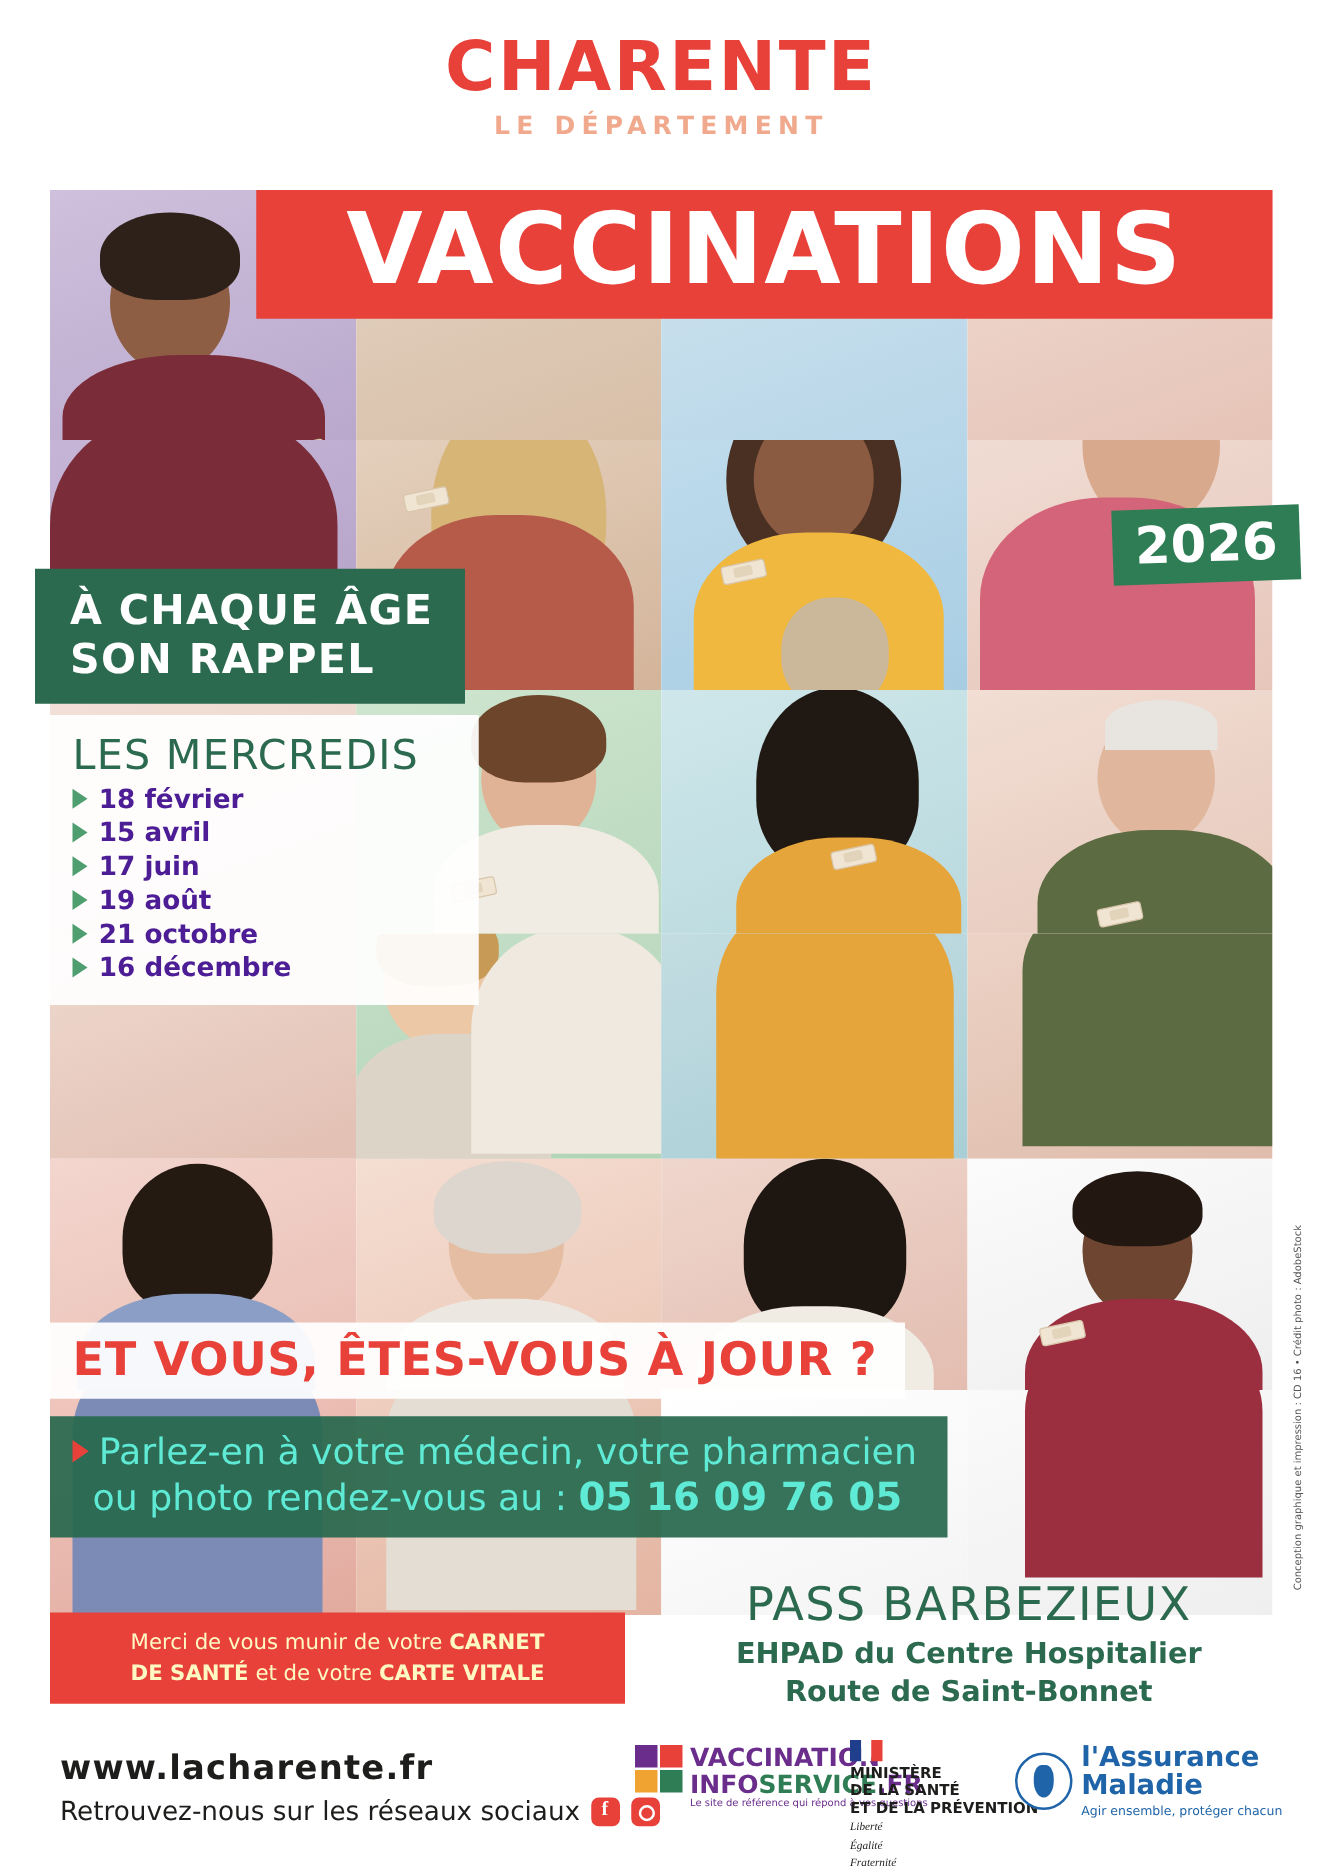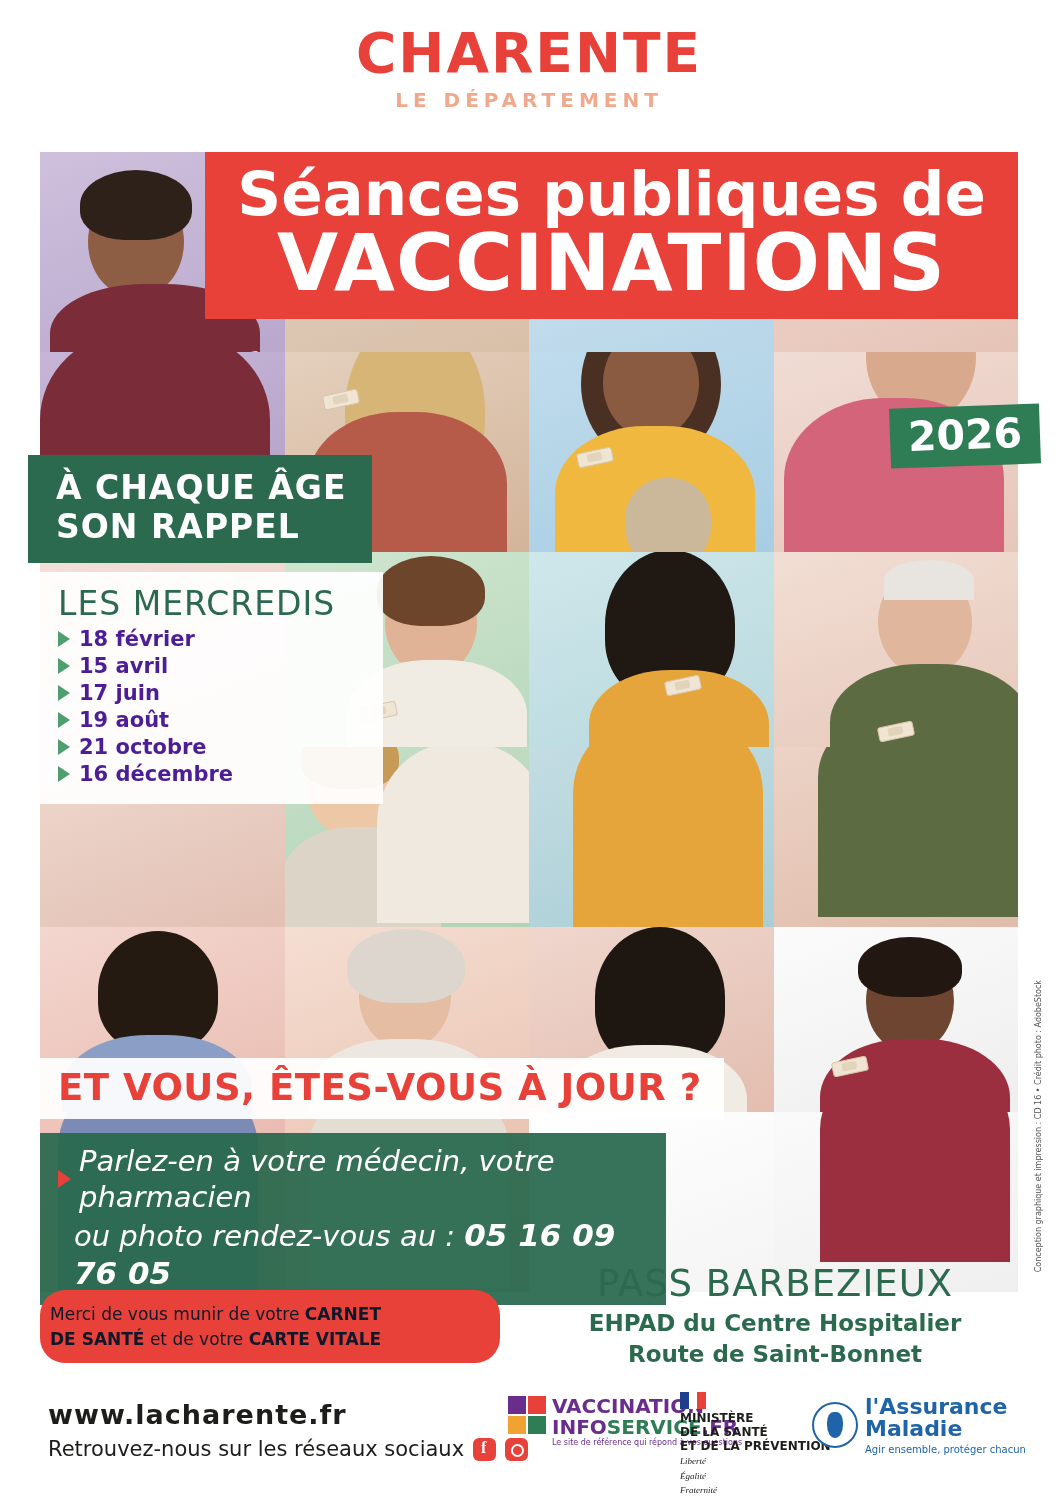--- a/index.html
+++ b/index.html
@@ -186,25 +186,24 @@
     font-weight: bold;
     font-size: 37px;
     color: #e8413a;
     letter-spacing: 0.5px;
   }
 
   
   .contact {
     position: absolute;
     left: 40px; top: 1133px;
-    width: 626px;
+    width: 718px;
     background: rgba(40,104,77,0.93);
-    color: #ffffff;
+    color: #5eead4;
     padding: 10px 0 12px 0;
-    font-style: italic;
   }
   .contact-l1 {
     display: flex;
     align-items: center;
     padding-left: 18px;
     font-size: 29px;
     font-family: "DejaVu Sans", sans-serif;
     line-height: 1.25;
   }
   .contact-l2 {
@@ -224,27 +223,26 @@
     font-weight: bold;
     font-size: 31px;
   }
 
   
   .carnet {
     position: absolute;
     left: 40px; top: 1290px;
     width: 440px;
     background: #e8413a;
-    color: #0f172a;
+    color: #fef9c3;
     padding: 12px 10px 12px 10px;
-    text-align: left;
+    text-align: center;
     font-family: "DejaVu Sans", sans-serif;
     font-size: 17px;
     line-height: 1.45;
-    border-radius: 25px;
   }
   .carnet b { font-weight: bold; }
 
   
   .location {
     position: absolute;
     left: 520px; top: 1262px;
     width: 510px;
     text-align: center;
     color: #2c6a4f;
@@ -516,21 +514,20 @@
     <div class="cell" style="background:linear-gradient(160deg,#f0cfc0,#e3b4a1);">
       <div class="person-body" style="left:24px;top:-24px;width:200px;height:200px;background:#e3ddd3;border-radius:30% 30% 0 0;"></div>
     </div>
     <div class="cell" style="background:linear-gradient(160deg,#ffffff,#f4f4f4);"></div>
     <div class="cell" style="background:linear-gradient(160deg,#fafafa,#efefef);">
       <div class="person-body" style="left:46px;top:-40px;width:190px;height:190px;background:#9c2f3f;border-radius:30% 30% 0 0;"></div>
     </div>
   </div>
 
   <div class="title-band">
-    <div class="title-line1">Séances publiques de</div>
     <div class="title-line2">VACCINATIONS</div>
   </div>
 
   <div class="year-badge">2026</div>
 
   <div class="slogan">
     <div>À CHAQUE ÂGE</div>
     <div>SON RAPPEL</div>
   </div>
 

